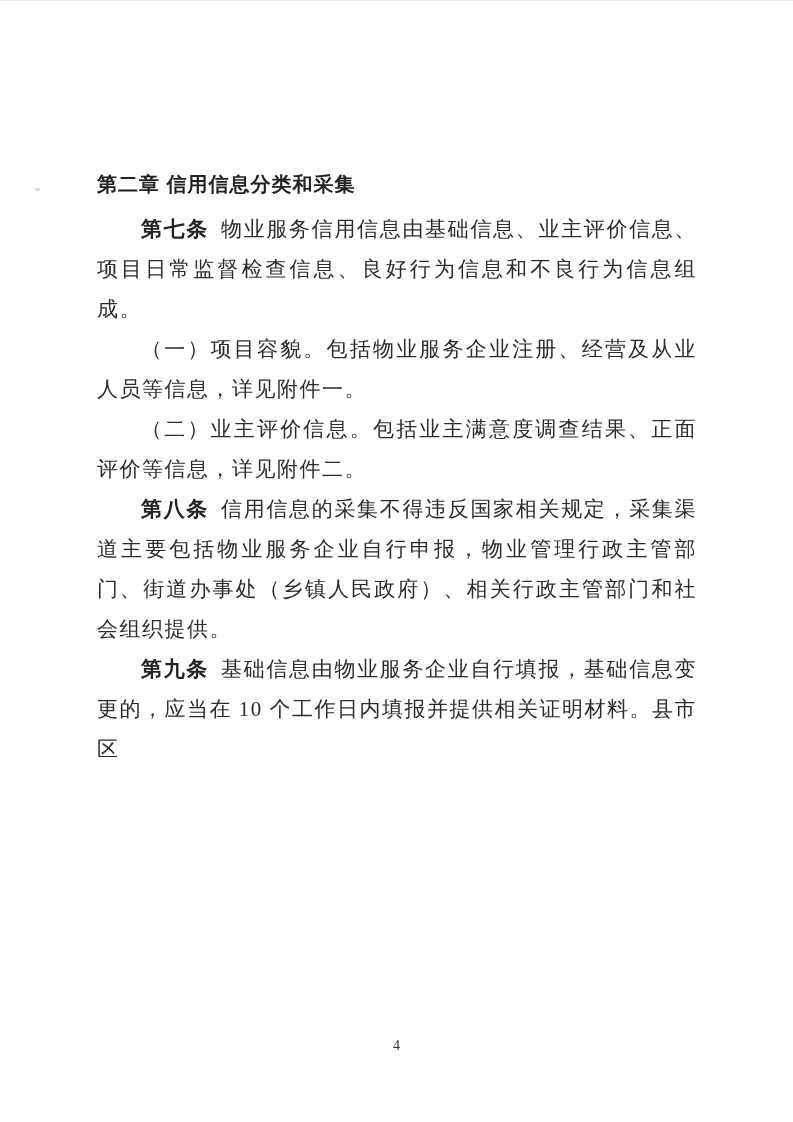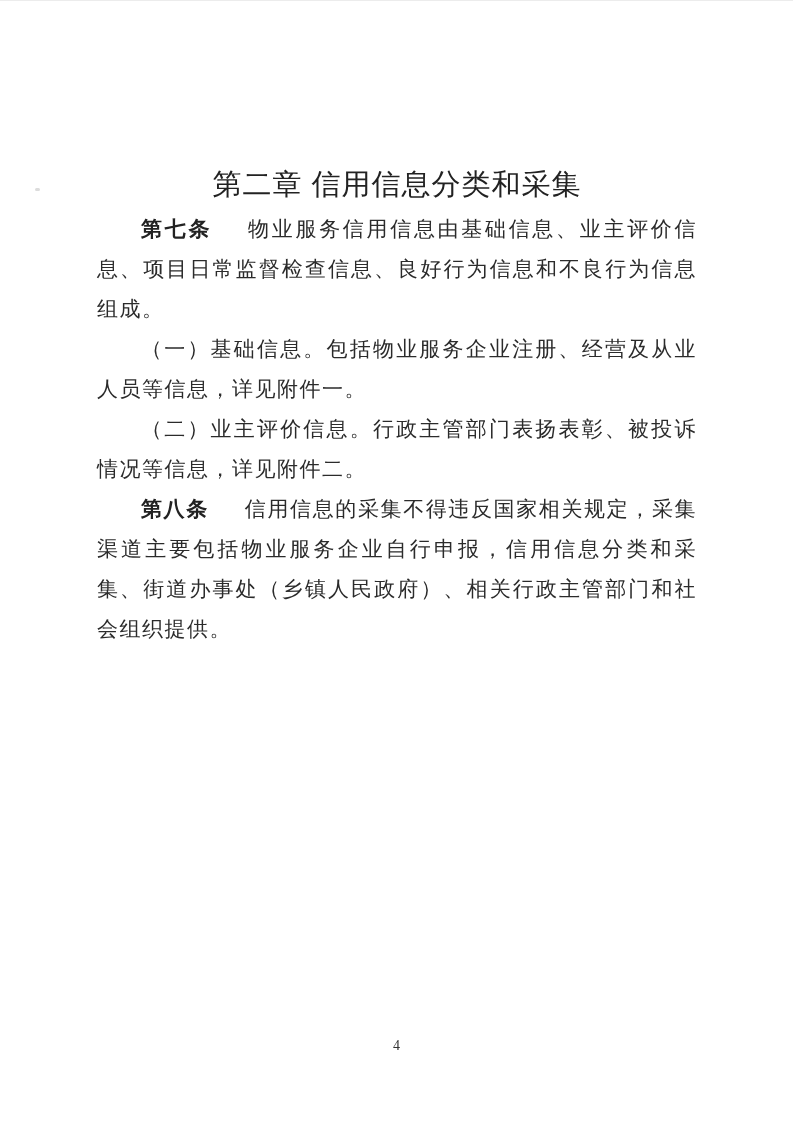--- a/index.html
+++ b/index.html
@@ -17,43 +17,43 @@
     font-family: "Liberation Serif", "DejaVu Serif", serif;
     color: #2b2b2b;
   }
   .content {
     position: absolute;
     left: 97px;
     top: 163px;
     width: 600px;
   }
   .chapter-heading {
-    text-align: center;
+    text-align: left;
     font-family: "Liberation Sans", "DejaVu Sans", sans-serif;
-    font-weight: normal;
-    font-size: 29px;
+    font-weight: bold;
+    font-size: 20px;
     line-height: 40px;
     letter-spacing: 1px;
     color: #222222;
     margin: 0 0 5px 0;
   }
   .paragraph {
     margin: 0;
     font-size: 21px;
     line-height: 40px;
     letter-spacing: 1.5px;
     text-align: justify;
     text-justify: inter-character;
     text-indent: 44px;
   }
   .article-lead {
     font-family: "Liberation Sans", "DejaVu Sans", sans-serif;
     font-weight: bold;
     color: #222222;
-    margin-right: 36px;
+    margin-right: 12px;
   }
   .page-number {
     position: absolute;
     top: 1037px;
     left: 0;
     width: 100%;
     text-align: center;
     font-size: 14px;
     color: #333333;
   }
@@ -73,26 +73,27 @@
 <div class="page">
 
   <span class="scan-speck"></span>
 
   <div class="content">
 
     <h1 class="chapter-heading">第二章 信用信息分类和采集</h1>
 
     <p class="paragraph"><span class="article-lead">第七条</span><span>物业服务信用信息由基础信息、业主评价信息、项目日常监督检查信息、良好行为信息和不良行为信息组成。</span></p>
 
-    <p class="paragraph"><span>（一）基础信息。包括物业服务企业注册、经营及从业人员等信息，详见附件一。</span></p>
+    <p class="paragraph"><span>（一）项目容貌。包括物业服务企业注册、经营及从业人员等信息，详见附件一。</span></p>
 
-    <p class="paragraph"><span>（二）业主评价信息。行政主管部门表扬表彰、被投诉情况等信息，详见附件二。</span></p>
+    <p class="paragraph"><span>（二）业主评价信息。包括业主满意度调查结果、正面评价等信息，详见附件二。</span></p>
 
 
 
-    <p class="paragraph"><span class="article-lead">第八条</span><span>信用信息的采集不得违反国家相关规定，采集渠道主要包括物业服务企业自行申报，信用信息分类和采集、街道办事处（乡镇人民政府）、相关行政主管部门和社会组织提供。</span></p>
+    <p class="paragraph"><span class="article-lead">第八条</span><span>信用信息的采集不得违反国家相关规定，采集渠道主要包括物业服务企业自行申报，物业管理行政主管部门、街道办事处（乡镇人民政府）、相关行政主管部门和社会组织提供。</span></p>
 
+    <p class="paragraph"><span class="article-lead">第九条</span><span>基础信息由物业服务企业自行填报，基础信息变更的，应当在 10 个工作日内填报并提供相关证明材料。县市区</span></p>
 
   </div>
 
   <div class="page-number">4</div>
 
 </div>
 
 </body></html>

